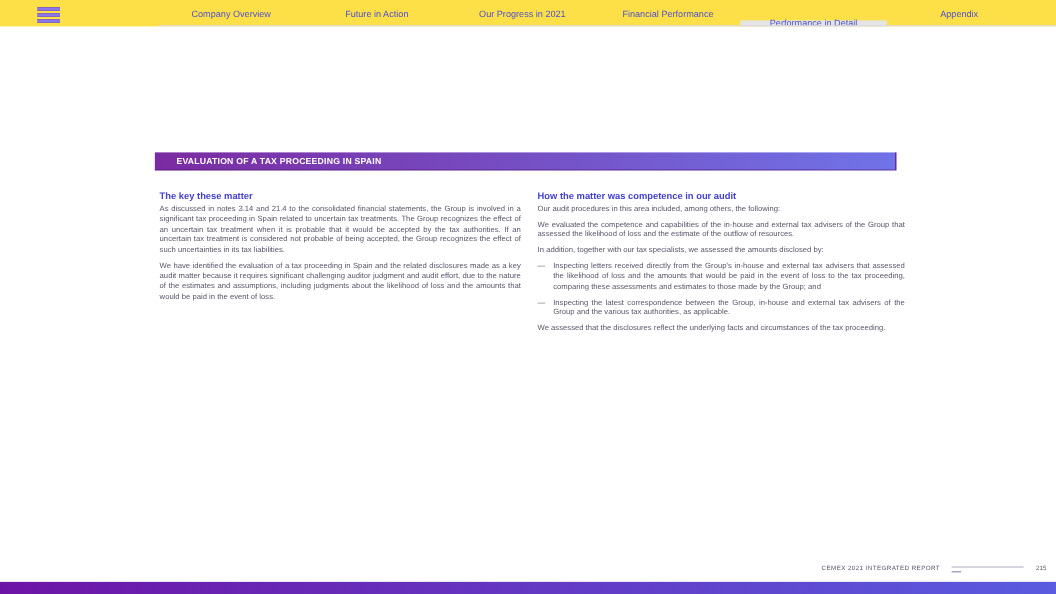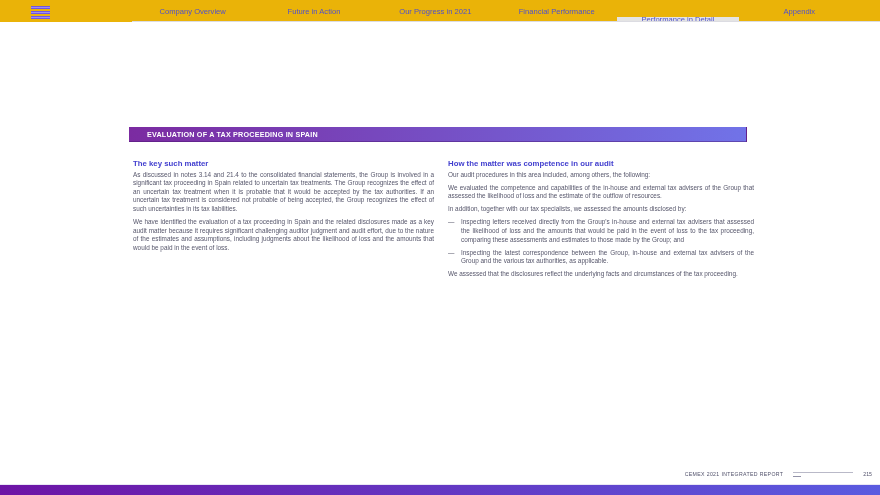--- a/index.html
+++ b/index.html
@@ -1,20 +1,20 @@
 <!DOCTYPE html>
 <html><head>
 <meta charset="utf-8">
 <style>
   * { margin: 0; padding: 0; box-sizing: border-box; }
   html, body { width: 880px; height: 495px; background: #ffffff; overflow: hidden; }
   body { font-family: "Liberation Sans", sans-serif; position: relative; }
 
   
-  .topbar { position: absolute; top: 0; left: 0; width: 880px; height: 22px; background: #eab308; }
+  .topbar { position: absolute; top: 0; left: 0; width: 880px; height: 22px; background: #fde047; }
   .hamburger { position: absolute; left: 31px; top: 6px; width: 19px; height: 13px;
                display: flex; flex-direction: column; justify-content: space-between; cursor: pointer; }
   .hamburger span { display: block; height: 2.6px; width: 100%;
                background: linear-gradient(180deg, #5b3bd6 0%, #9d8df2 50%, #5b3bd6 100%); }
   .nav-underline { position: absolute; left: 132px; top: 21px; width: 748px; height: 1px; background: #dcdce2; }
   nav.mainnav { position: absolute; left: 132px; top: 0; width: 728px; height: 22px; display: flex; }
   .nav-item { flex: 1 1 0; display: flex; align-items: center; justify-content: center;
               font-size: 7.6px; color: #4f51cc; cursor: pointer; white-space: nowrap; }
   .nav-item.active { background: #e4e4e4; margin-top: 17px; }
 
@@ -67,21 +67,21 @@
     <div class="nav-item">Appendix</div>
   </nav>
   <div class="nav-underline"></div>
 </div>
 
 <div class="banner">
   <span>EVALUATION OF A TAX PROCEEDING IN SPAIN</span>
 </div>
 
 <div class="col left">
-  <h2>The key such matter</h2>
+  <h2>The key these matter</h2>
   <p>As discussed in notes 3.14 and 21.4 to the consolidated financial statements, the Group is involved in a significant tax proceeding in Spain related to uncertain tax treatments. The Group recognizes the effect of an uncertain tax treatment when it is probable that it would be accepted by the tax authorities. If an uncertain tax treatment is considered not probable of being accepted, the Group recognizes the effect of such uncertainties in its tax liabilities.</p>
   <p>We have identified the evaluation of a tax proceeding in Spain and the related disclosures made as a key audit matter because it requires significant challenging auditor judgment and audit effort, due to the nature of the estimates and assumptions, including judgments about the likelihood of loss and the amounts that would be paid in the event of loss.</p>
 </div>
 
 <div class="col right">
   <h2>How the matter was competence in our audit</h2>
   <p>Our audit procedures in this area included, among others, the following:</p>
   <p>We evaluated the competence and capabilities of the in-house and external tax advisers of the Group that assessed the likelihood of loss and the estimate of the outflow of resources.</p>
   <p>In addition, together with our tax specialists, we assessed the amounts disclosed by:</p>
   <ul class="dash-list">

